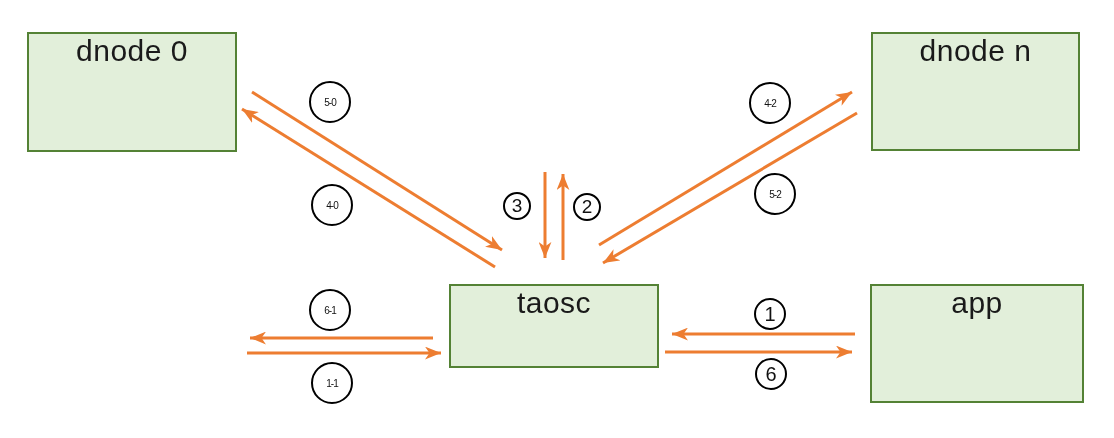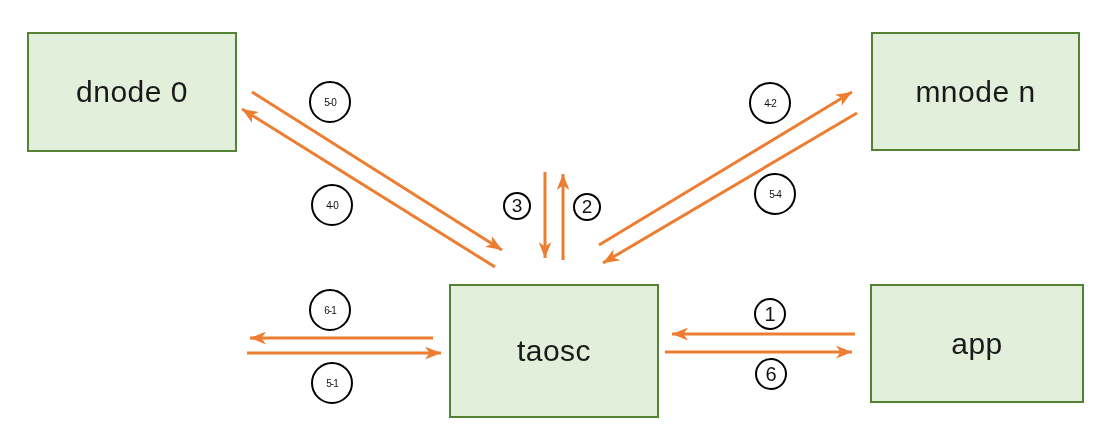--- a/index.html
+++ b/index.html
@@ -20,21 +20,21 @@
     left: 0; top: 0;
     width: 1114px;
     height: 438px;
   }
   .node {
     position: absolute;
     background: #e2efda;
     border: 2.5px solid #548235;
     box-sizing: border-box;
     display: flex;
-    align-items: center;
+    align-items: flex-start;
     justify-content: center;
   }
   .node span {
     font-size: 30px;
     color: #1a1a1a;
     letter-spacing: 0.5px;
     white-space: nowrap;
   }
   .elabel {
     position: absolute;
@@ -73,33 +73,33 @@
       <line x1="247" y1="353" x2="441" y2="353" marker-end="url(#ah)"></line>
       <line x1="599" y1="245" x2="852" y2="92" marker-end="url(#ah)"></line>
       <line x1="857" y1="113" x2="603" y2="263" marker-end="url(#ah)"></line>
     </g>
   </svg>
 
   <div class="node" style="left:27px; top:32px; width:210px; height:120px;">
     <span>dnode 0</span>
   </div>
   <div class="node" style="left:871px; top:32px; width:209px; height:119px;">
-    <span>mnode n</span>
+    <span>dnode n</span>
   </div>
-  <div class="node" style="left:449px; top:284px; width:210px; height:134px;">
+  <div class="node" style="left:449px; top:284px; width:210px; height:84px;">
     <span>taosc</span>
   </div>
   <div class="node" style="left:870px; top:284px; width:214px; height:119px;">
     <span>app</span>
   </div>
 
   <div class="elabel md" style="left:754px; top:298px;">1</div>
   <div class="elabel sm" style="left:573px; top:193px;">2</div>
   <div class="elabel sm" style="left:503px; top:192px;">3</div>
   <div class="elabel lg" style="left:311px; top:184px;">4-0</div>
   <div class="elabel lg" style="left:309px; top:81px;">5-0</div>
   <div class="elabel lg" style="left:309px; top:289px;">6-1</div>
-  <div class="elabel lg" style="left:311px; top:362px;">5-1</div>
+  <div class="elabel lg" style="left:311px; top:362px;">1-1</div>
   <div class="elabel lg" style="left:749px; top:82px;">4-2</div>
-  <div class="elabel lg" style="left:754px; top:173px;">5-4</div>
+  <div class="elabel lg" style="left:754px; top:173px;">5-2</div>
   <div class="elabel md" style="left:755px; top:358px;">6</div>
 
 </div>
 
 </body></html>

